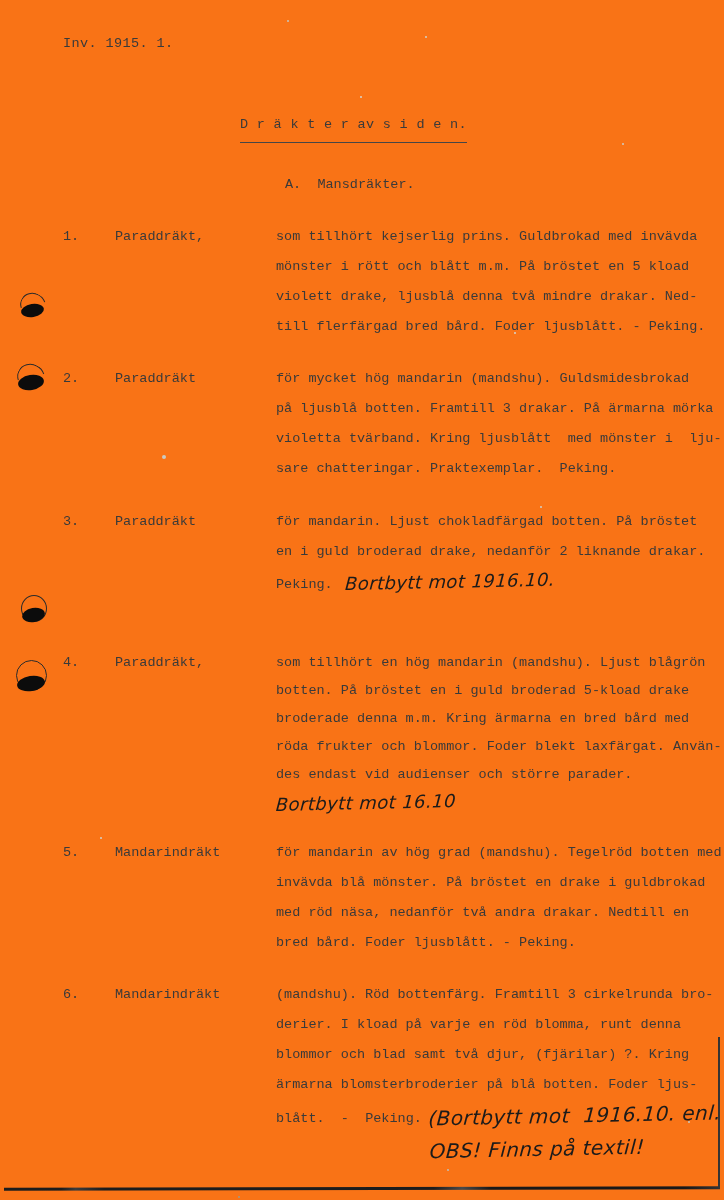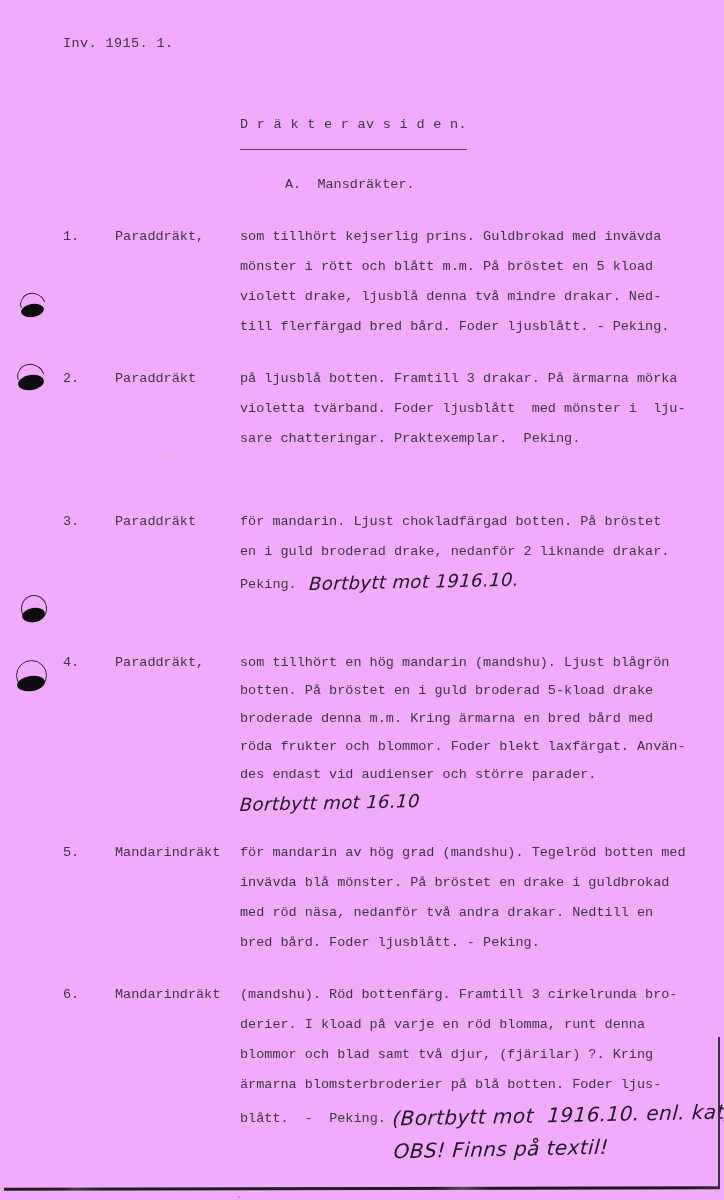--- a/index.html
+++ b/index.html
@@ -6,29 +6,29 @@
   .page{
     position:relative;width:724px;height:1200px;margin:0 auto;
     background:#fbfbf8;overflow:hidden;
     font-family:"Liberation Mono", monospace;
     font-size:13.5px;color:#3a3a3a;
   }
   .abs{position:absolute;}
   .inv{left:63px;top:36px;line-height:16px;letter-spacing:.4px;}
   .title{
     left:240px;top:117px;line-height:16px;letter-spacing:.3px;
-    border-bottom:1.5px solid #464646;padding-bottom:16px;
+    border-bottom:1.5px solid #464646;padding-bottom:9px;
   }
   .section{left:285px;top:177px;line-height:16px;white-space:pre;}
   .u{text-underline-offset:3.5px;text-decoration-thickness:1.3px;}
   .item{position:absolute;left:0;width:724px;}
   .item .num{position:absolute;left:63px;top:0;}
   .item .label{position:absolute;left:115px;top:0;}
   .item .desc{position:absolute;left:240px;top:0;width:482px;}
-  .line{white-space:pre;}
+  .line{white-space:pre;margin-left:36px;}
   .hw{
     font-family:"DejaVu Sans", sans-serif;font-style:italic;
     color:#1b1b1b;font-size:18px;letter-spacing:.4px;
     display:inline-block;transform:skewX(-5deg) rotate(-1.2deg);
   }
   .hw2{font-size:20px;}
   
   .hole{position:absolute;}
   .hole .ring{position:absolute;inset:0;border:1.6px solid #2b2b2b;border-radius:50%;}
   .hole .ring.open{border-bottom-color:transparent;border-right-color:transparent;transform:rotate(28deg);}
@@ -45,21 +45,21 @@
     position:absolute;left:0;top:0;width:2px;height:2px;border-radius:50%;background:transparent;
     box-shadow:287px 20px 0 #c6c6be,425px 36px 0 #d0d0c8,163px 456px 0 1px #cacac2,
       622px 143px 0 #ccccc4,514px 332px 0 #d4d4cc,688px 1121px 0 #c8c8c0,
       447px 1169px 0 #c0c0b8,100px 837px 0 #d2d2ca,360px 96px 0 #d6d6ce,
       540px 506px 0 #d0d0c8,238px 1196px 0 #9a9a92;
   }
 </style>
 </head>
 <body>
 
-<div class="page" style="background: #f0abfc; color: rgb(58, 58, 58);">
+<div class="page" style="background: #f97316; color: rgb(58, 58, 58);">
 
   <div class="abs inv">Inv. 1915. 1.</div>
 
   <div class="abs title">D r ä k t e r  av  s i d e n.</div>
 
   <div class="abs section"><span>A.</span><span>  </span><span class="u">Mansdräkter</span><span>.</span></div>
 
   <div id="items">
       <div class="item" style="top: 222px; line-height: 30px;">
         <span class="num">1.</span>
@@ -68,22 +68,23 @@
           <div class="line"><span>som tillhört kejserlig prins. Guldbrokad med invävda</span></div>
           <div class="line"><span>mönster i rött och blått m.m. På bröstet en 5 kload</span></div>
           <div class="line"><span>violett drake, ljusblå denna två mindre drakar. Ned-</span></div>
           <div class="line"><span>till flerfärgad bred bård. Foder ljusblått. - </span><span class="u">Peking.</span></div>
         </div>
       </div>
       <div class="item" style="top: 364px; line-height: 30px;">
         <span class="num">2.</span>
         <span class="label u">Paraddräkt</span>
         <div class="desc">
+          <div class="line"><span>för mycket hög mandarin (mandshu). Guldsmidesbrokad</span></div>
           <div class="line"><span>på ljusblå botten. Framtill 3 drakar. På ärmarna mörka</span></div>
-          <div class="line"><span>violetta tvärband. Foder ljusblått  med mönster i  lju-</span></div>
+          <div class="line"><span>violetta tvärband. Kring ljusblått  med mönster i  lju-</span></div>
           <div class="line"><span>sare chatteringar. Praktexemplar.  </span><span class="u">Peking.</span></div>
         </div>
       </div>
       <div class="item" style="top: 507px; line-height: 30px;">
         <span class="num">3.</span>
         <span class="label u">Paraddräkt</span>
         <div class="desc">
           <div class="line"><span>för mandarin. Ljust chokladfärgad botten. På bröstet</span></div>
           <div class="line"><span>en i guld broderad drake, nedanför 2 liknande drakar.</span></div>
           <div class="line"><span class="u">Peking.</span><span class="hw">  Bortbytt mot 1916.10.</span></div>

